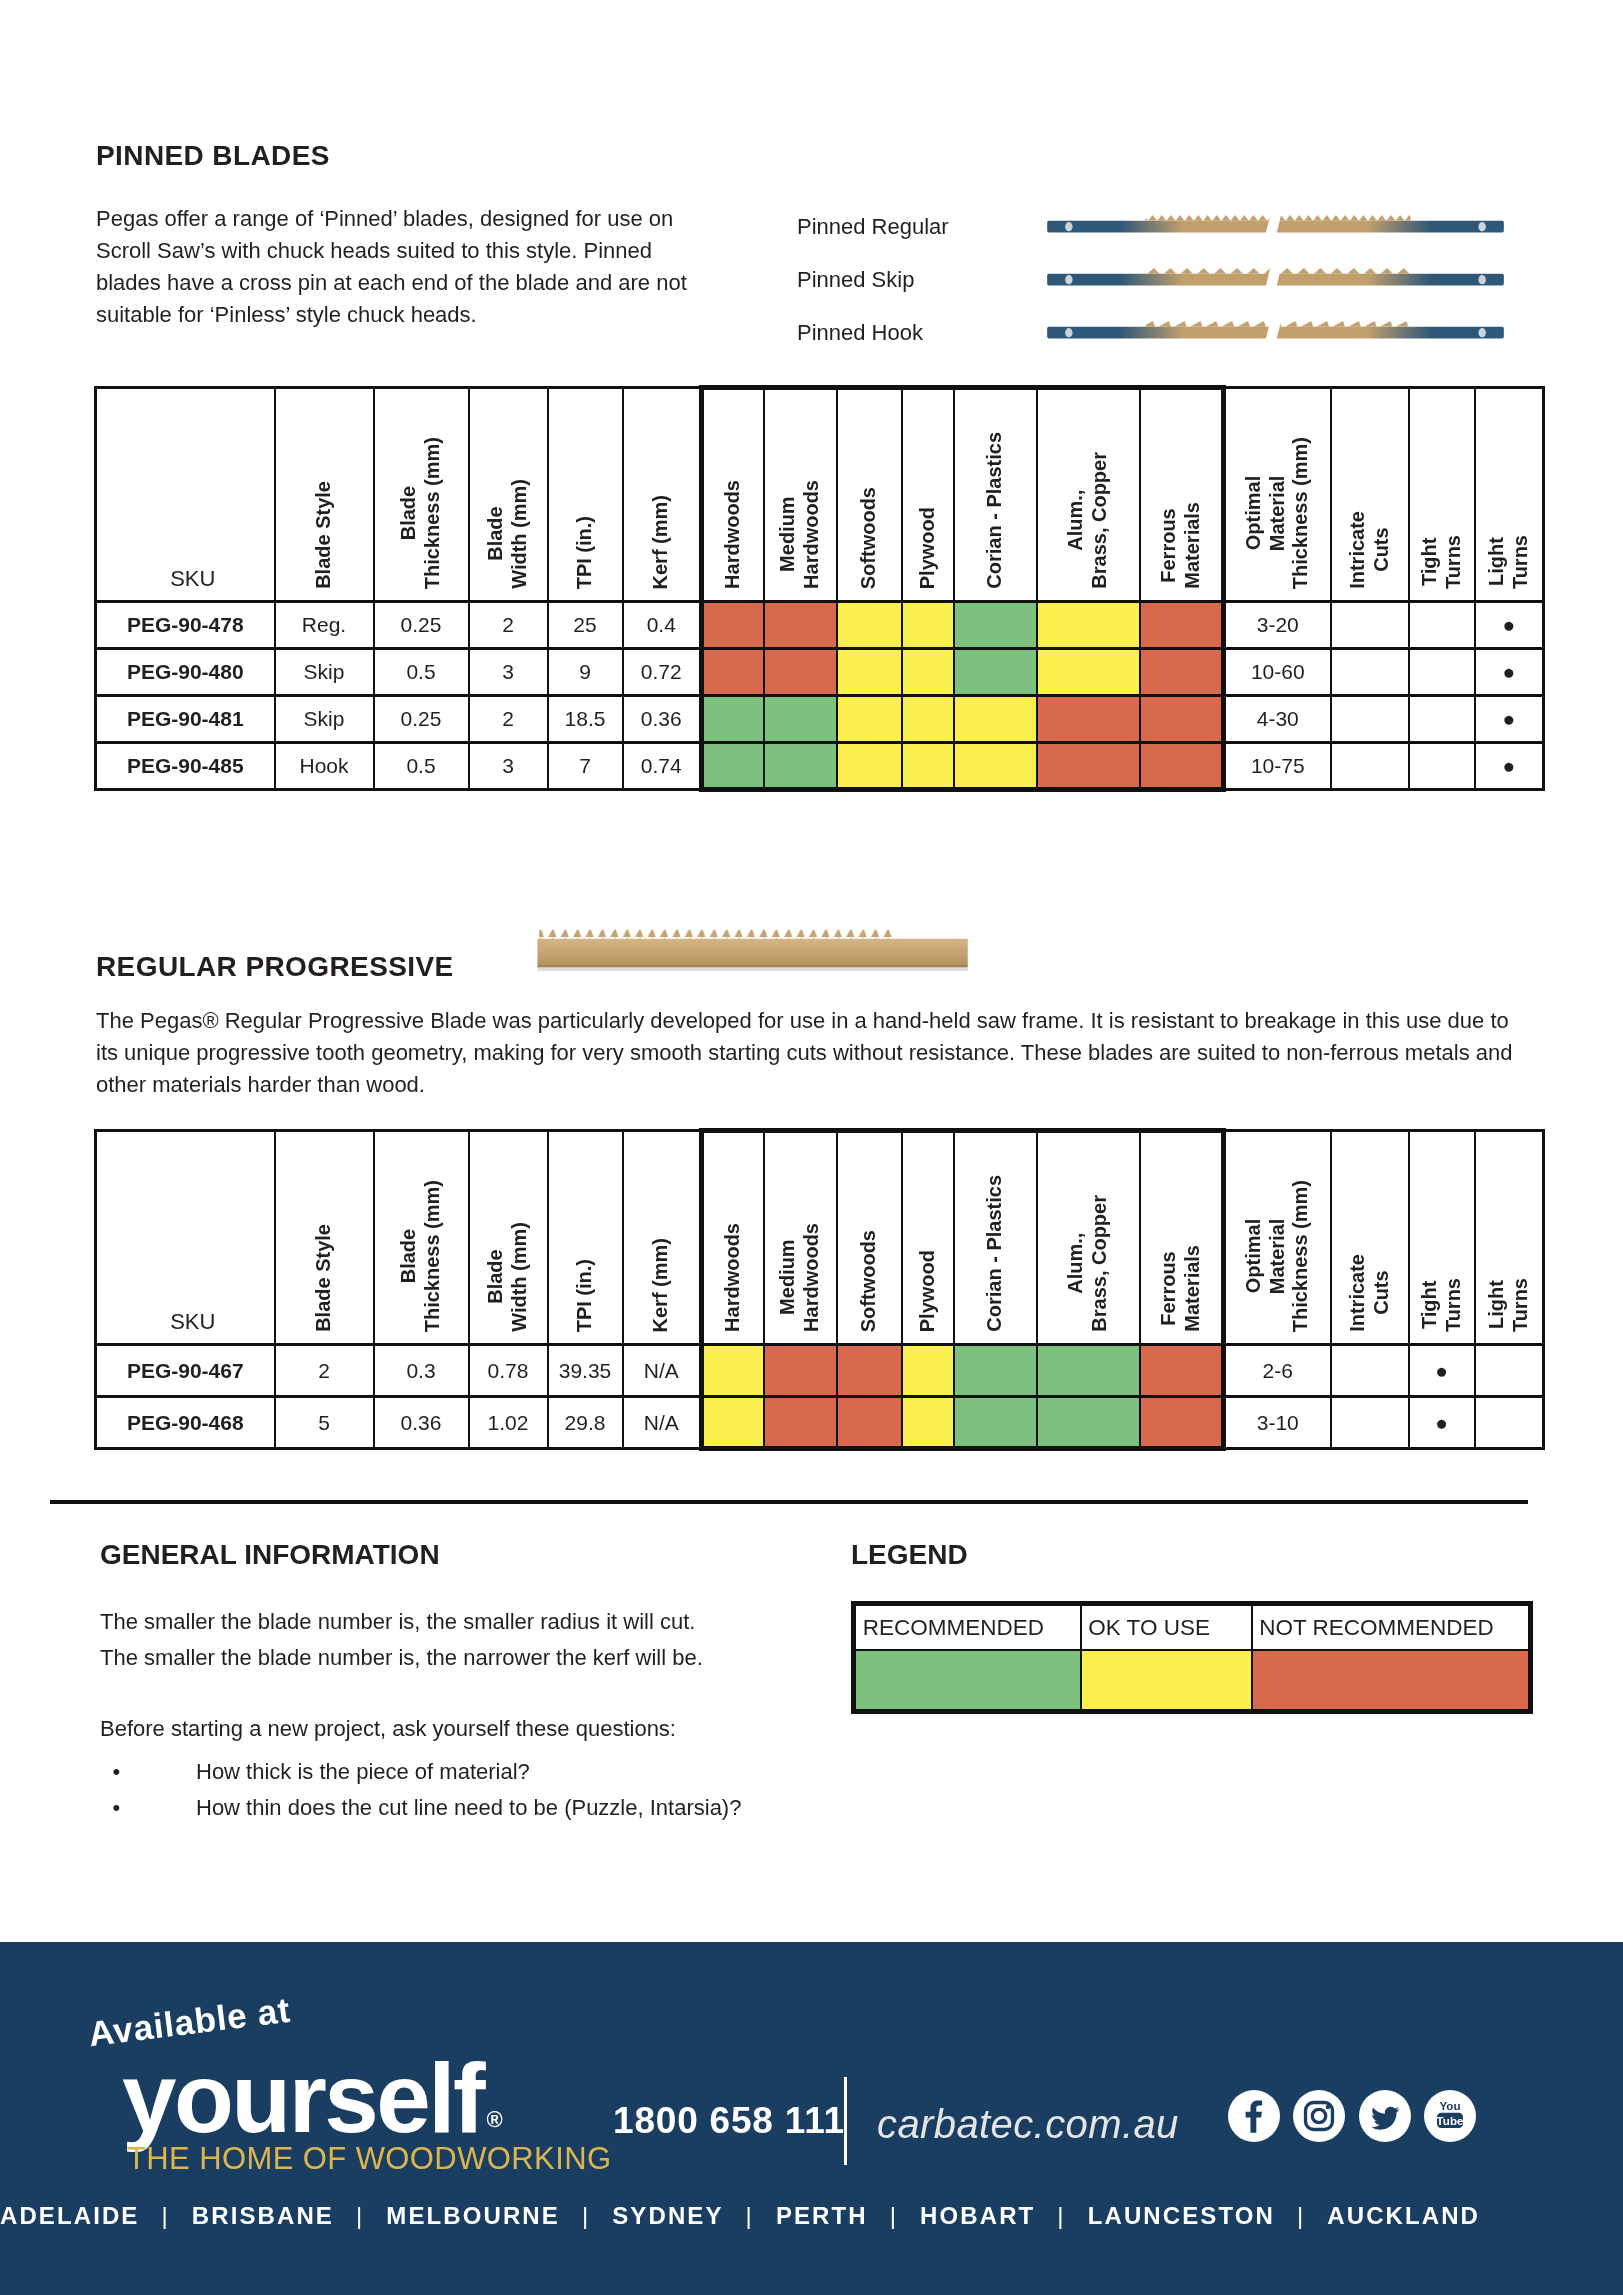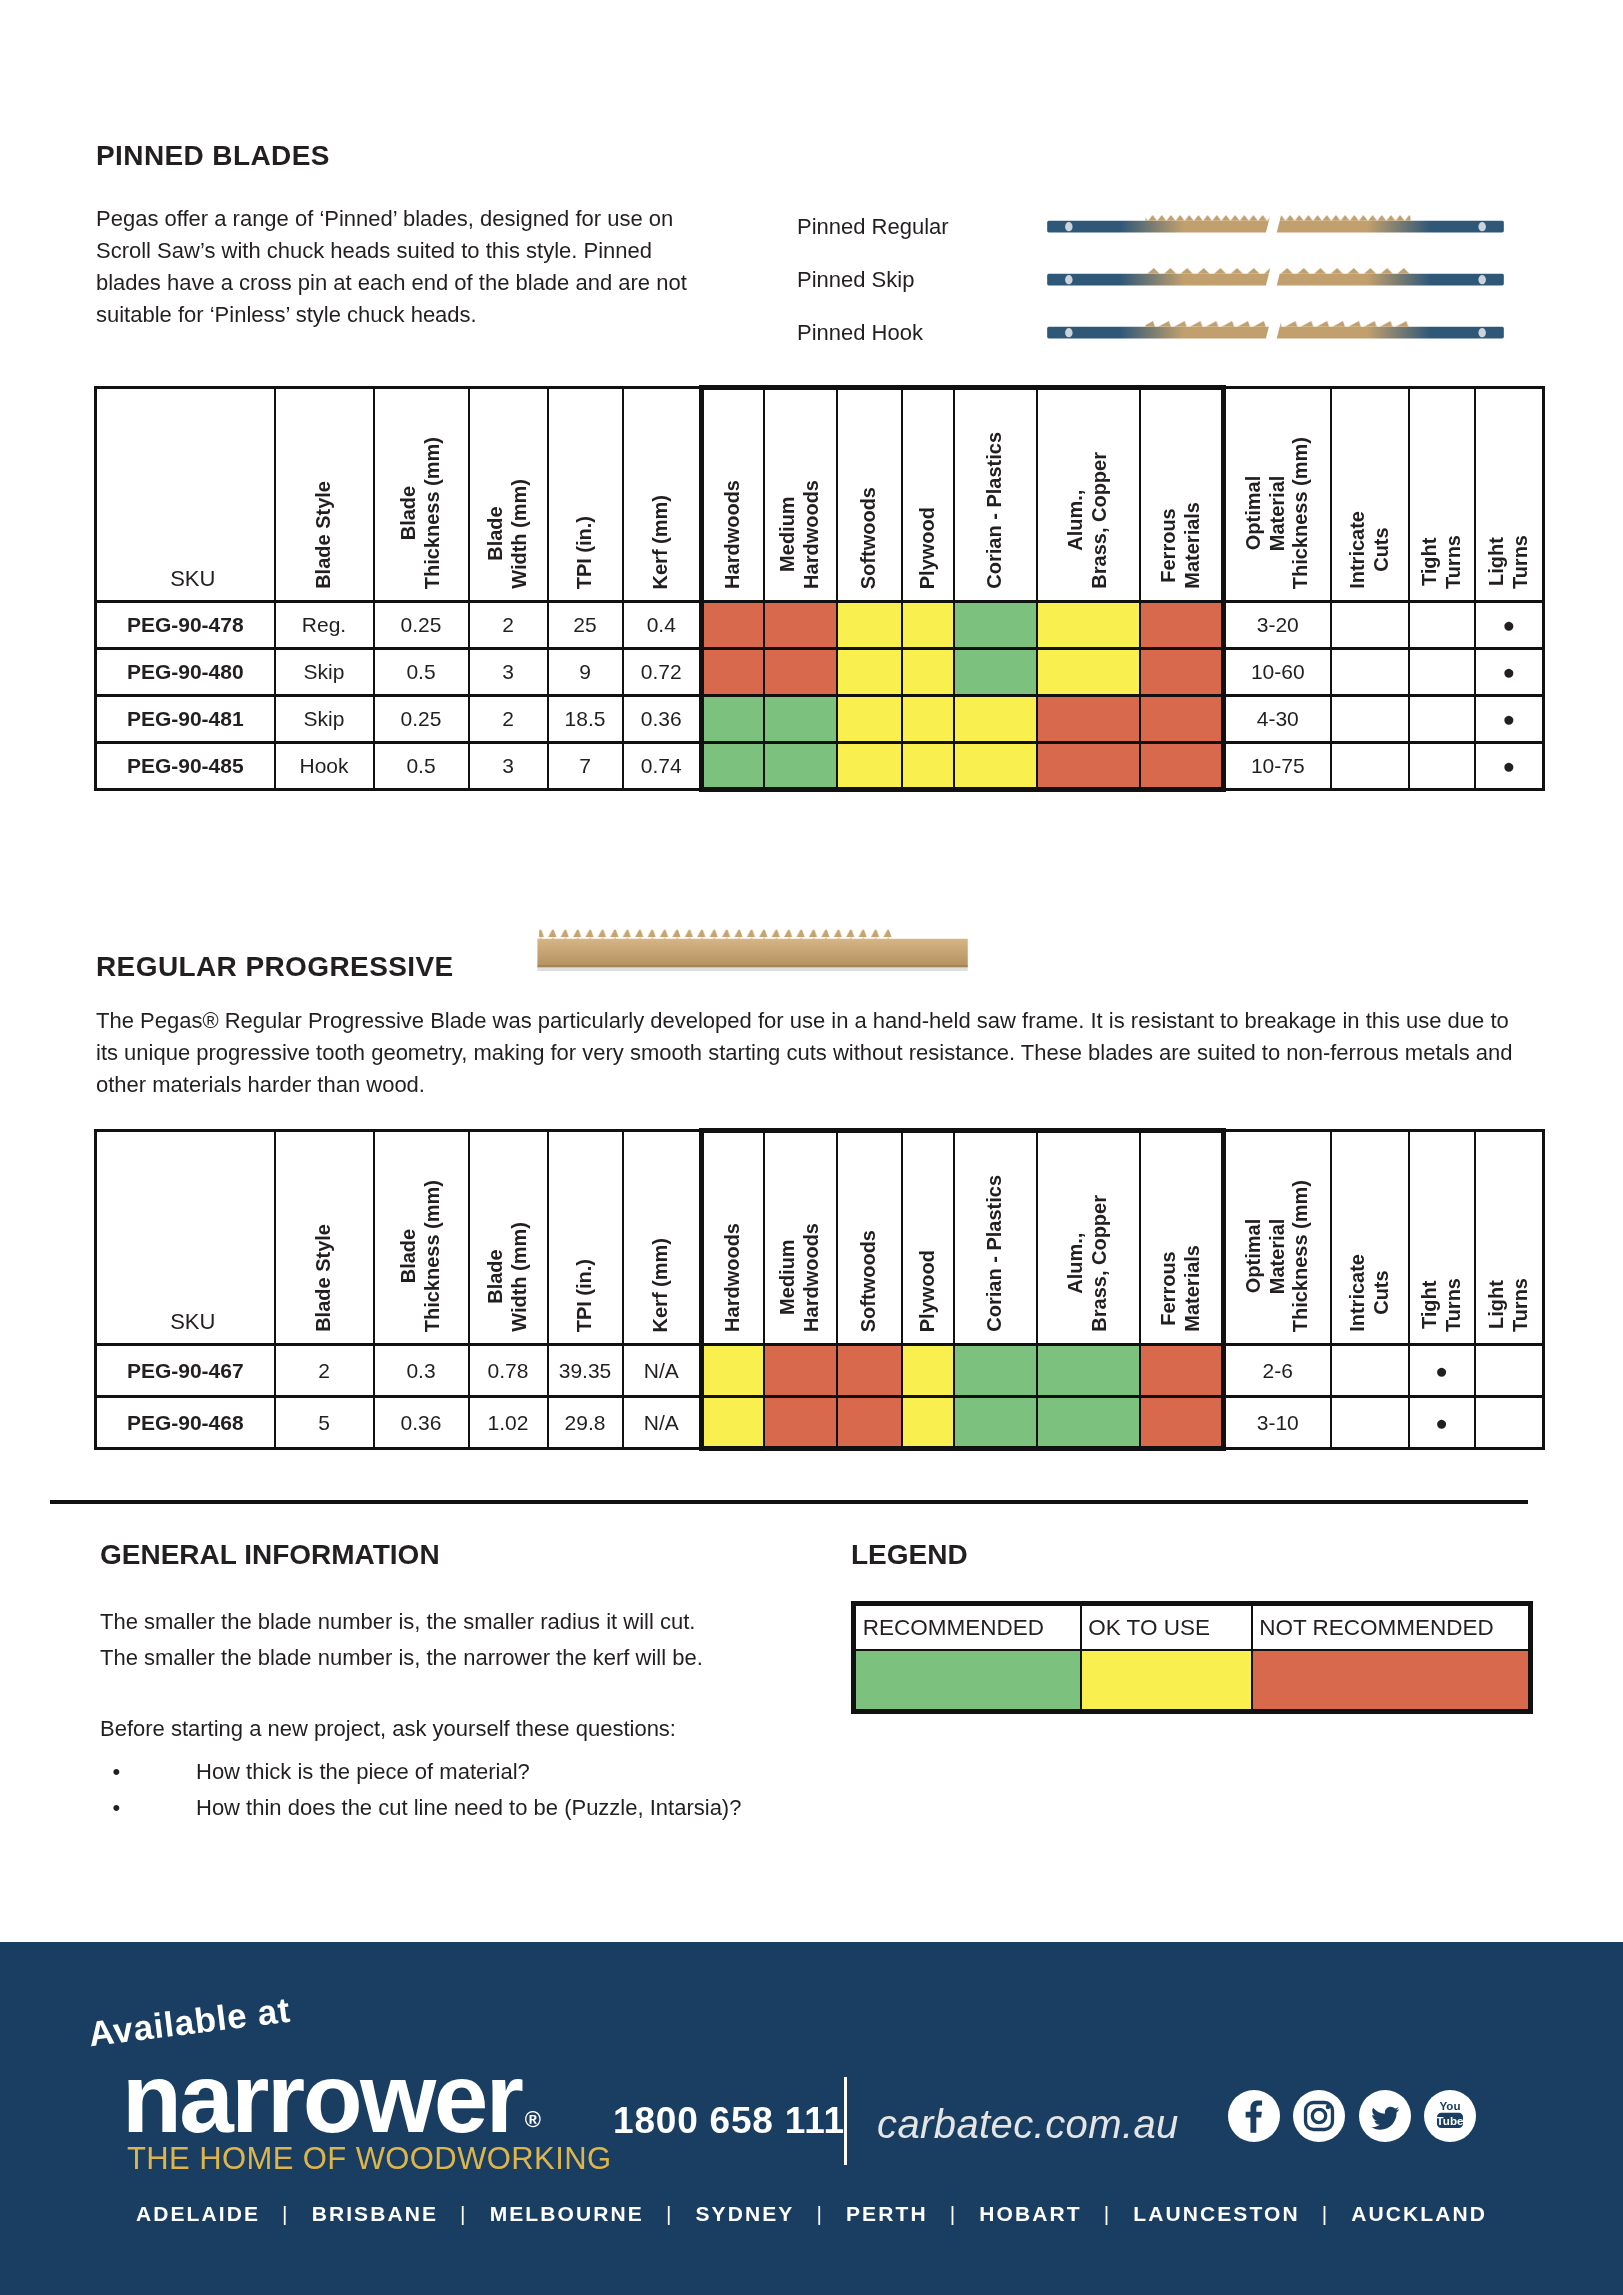--- a/index.html
+++ b/index.html
@@ -72,22 +72,22 @@
     transform:rotate(-7deg); letter-spacing:0.8px;
   }
   #brand{position:absolute; left:122px; top:107px; font-size:98px; font-weight:700; color:#ffffff; letter-spacing:-2.5px; line-height:1;}
   #brand .reg{font-size:22px; letter-spacing:0; vertical-align:baseline; position:relative; top:-5px; left:3.3px;}
   #tagline{position:absolute; left:127px; top:199px; font-size:31px; color:#ddb54d; letter-spacing:0.4px;}
   #phone{position:absolute; left:613px; top:158px; font-size:37px; font-weight:700; color:#ffffff; letter-spacing:0.8px;}
   #foot-bar{position:absolute; left:844px; top:135px; width:2.5px; height:88px; background:#ffffff;}
   #website{position:absolute; left:877px; top:160px; font-size:40px; color:#e5e5e5; letter-spacing:0.4px;font-style:italic;}
   #social{position:absolute; left:1228px; top:148px; display:flex; gap:13.3px;}
   .soc{width:52px; height:52px;}
-  #cities{position:absolute; left:0; top:260px; width:1623px; text-align:center;
-    font-size:21px; font-weight:700; color:#ffffff; letter-spacing:2.1px; white-space:nowrap;}
+  #cities{position:absolute; left:0; top:260px; width:1623px; text-align:left;
+    font-size:24px; font-weight:700; color:#ffffff; letter-spacing:2.1px; white-space:nowrap;}
   #cities .sep{margin:0 22px; font-weight:400;}
 </style>
 </head>
 <body>
 
 <div class="page">
 
   <div class="h1" id="pinned-title">PINNED BLADES</div>
   <div class="para" id="pinned-desc">Pegas offer a range of ‘Pinned’ blades, designed for use on Scroll Saw’s with chuck heads suited to this style. Pinned blades have a cross pin at each end of the blade and are not suitable for ‘Pinless’ style chuck heads.</div>
   <div id="pinned-blades">
@@ -450,21 +450,21 @@
             <td style="background: rgb(249, 239, 79);"></td>
             <td style="background: rgb(217, 105, 76);"></td>
           </tr>
         </tbody>
     </table>
   </div>
 
   <div id="footer">
     <div id="available-at">Available at</div>
     <div id="brand">
-      <span>narrower</span><span class="reg">®</span>
+      <span>yourself</span><span class="reg">®</span>
     </div>
     <div id="tagline">THE HOME OF WOODWORKING</div>
     <div id="phone">1800 658 111</div>
     <div id="foot-bar"></div>
     <div id="website">carbatec.com.au</div>
     <div id="social">
       <svg class="soc" viewBox="0 0 56 56">
         <circle cx="28" cy="28" r="28" fill="#ffffff"></circle>
         <path fill="#1a3e61" d="M30.5 46V29.5h5.2l.8-6h-6v-3.8c0-1.7.5-2.9 3-2.9h3.2V11.4c-.6-.1-2.5-.2-4.7-.2-4.6 0-7.8 2.8-7.8 8v4.3h-5.2v6h5.2V46h6.3z"></path>
       </svg>

